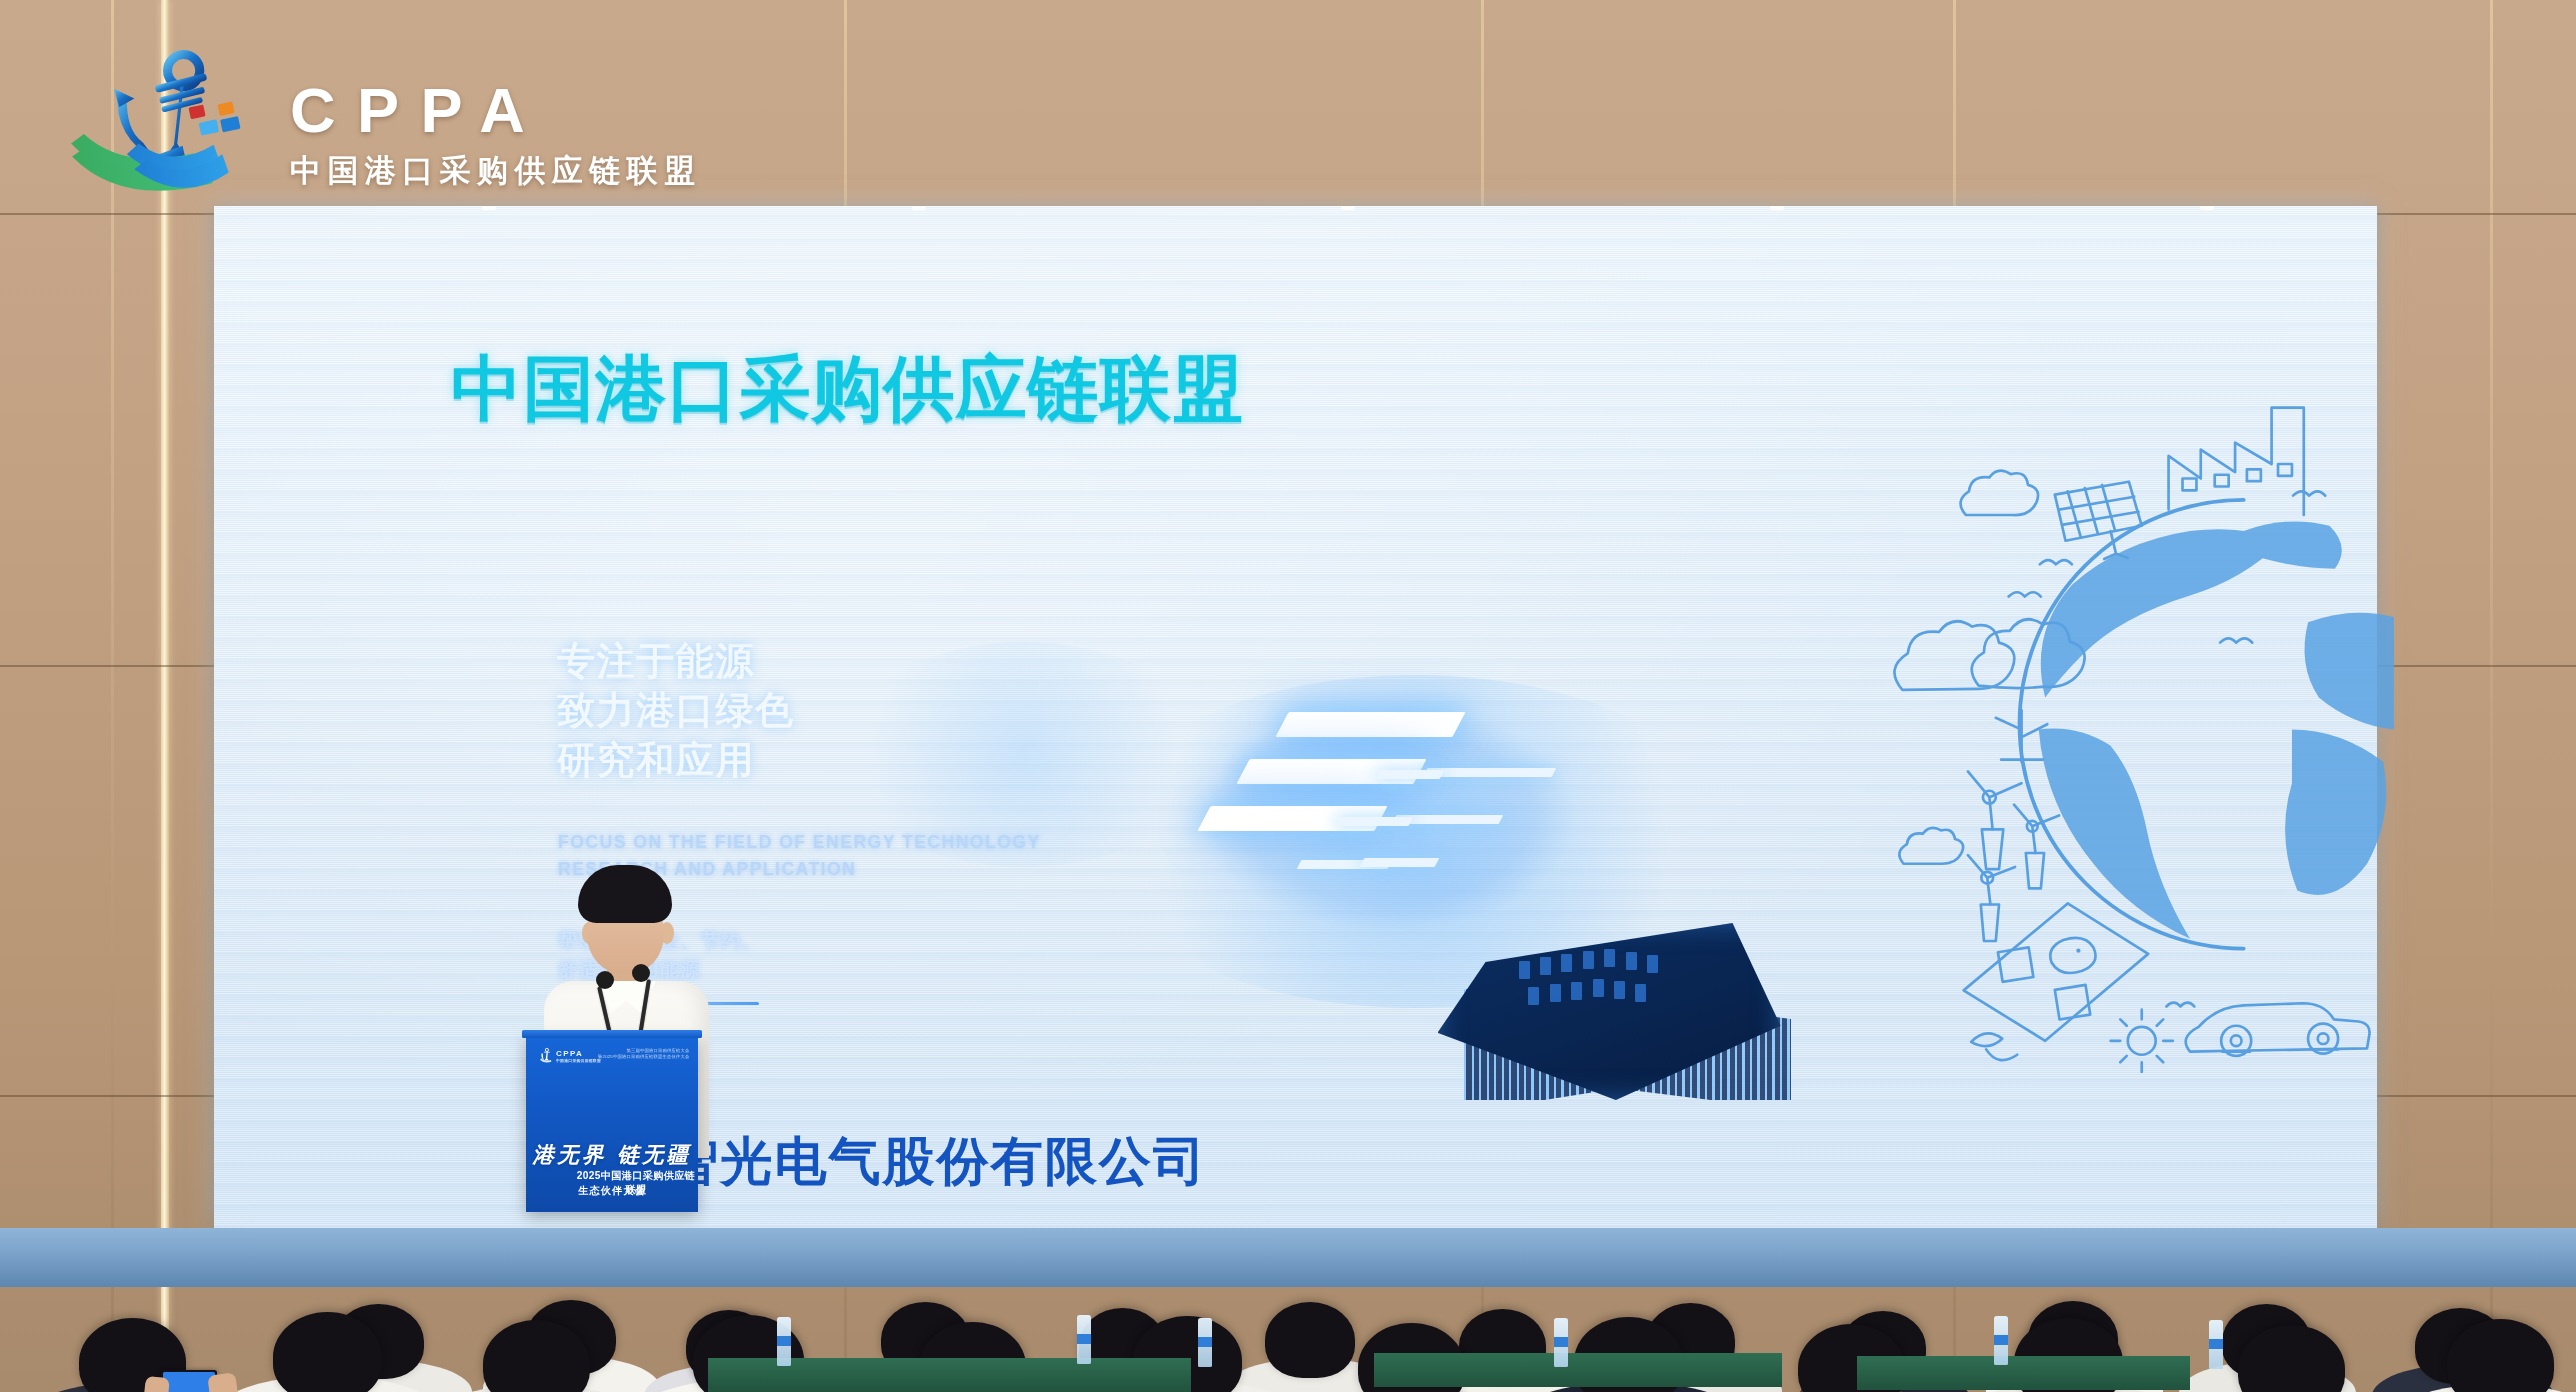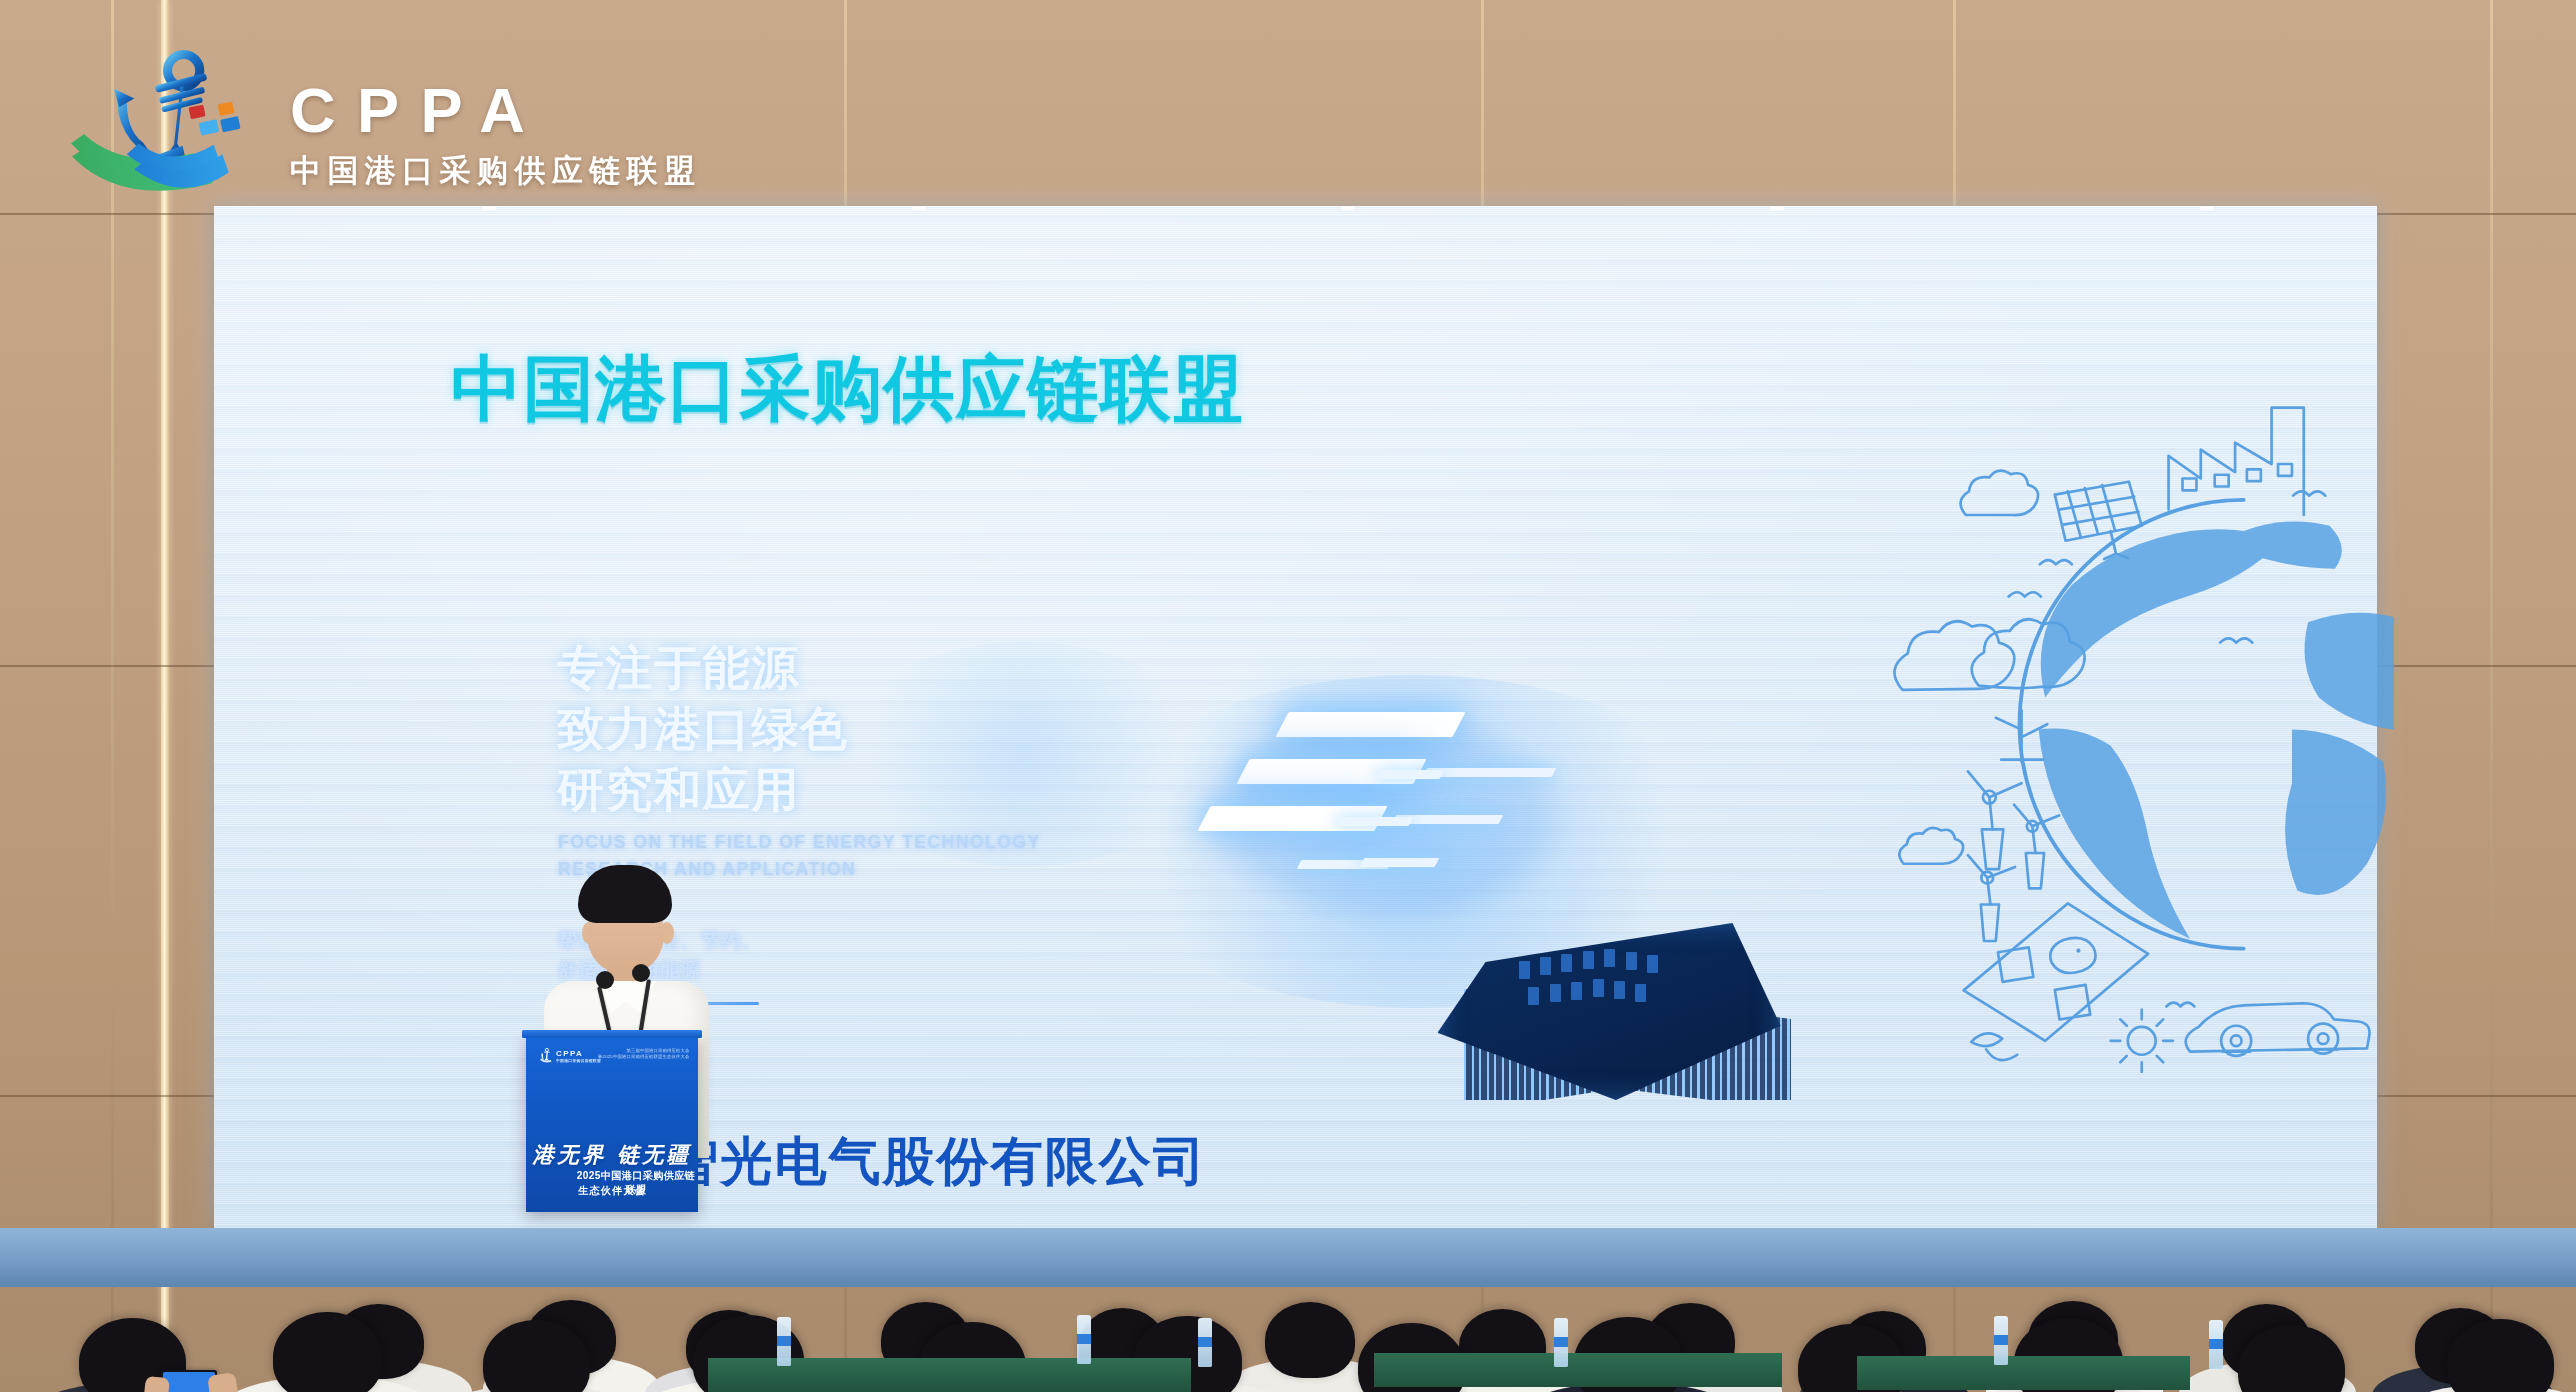--- a/index.html
+++ b/index.html
@@ -99,21 +99,21 @@
   }
   .ii-glow {
     position:absolute; border-radius:50%;
     background:radial-gradient(circle, rgba(120,190,255,.55), rgba(120,190,255,0) 70%);
     pointer-events:none;
   }
   
   #ii-head {
     position:absolute; left:97px; top:59px; z-index:4;
     font-family:"DejaVu Sans","Liberation Sans",sans-serif;
-    font-size:47px; font-weight:700; color:#f2f8ff; line-height:1.30;
+    font-size:38px; font-weight:700; color:#f2f8ff; line-height:1.30;
     letter-spacing:1.6px; text-shadow:0 0 10.7px rgba(140,200,255,.75);
   }
   #ii-head span{ display:block; white-space:nowrap; }
   #ii-sub {
     position:absolute; left:98px; top:251px; z-index:4;
     font-size:17.7px; font-weight:600; letter-spacing:1.4px; line-height:1.55;
     color:#b9d6f7; text-shadow:0 0 5.4px rgba(120,180,255,.55);
   }
   #ii-sub span{ display:block; white-space:nowrap; }
   #ii-tag {

